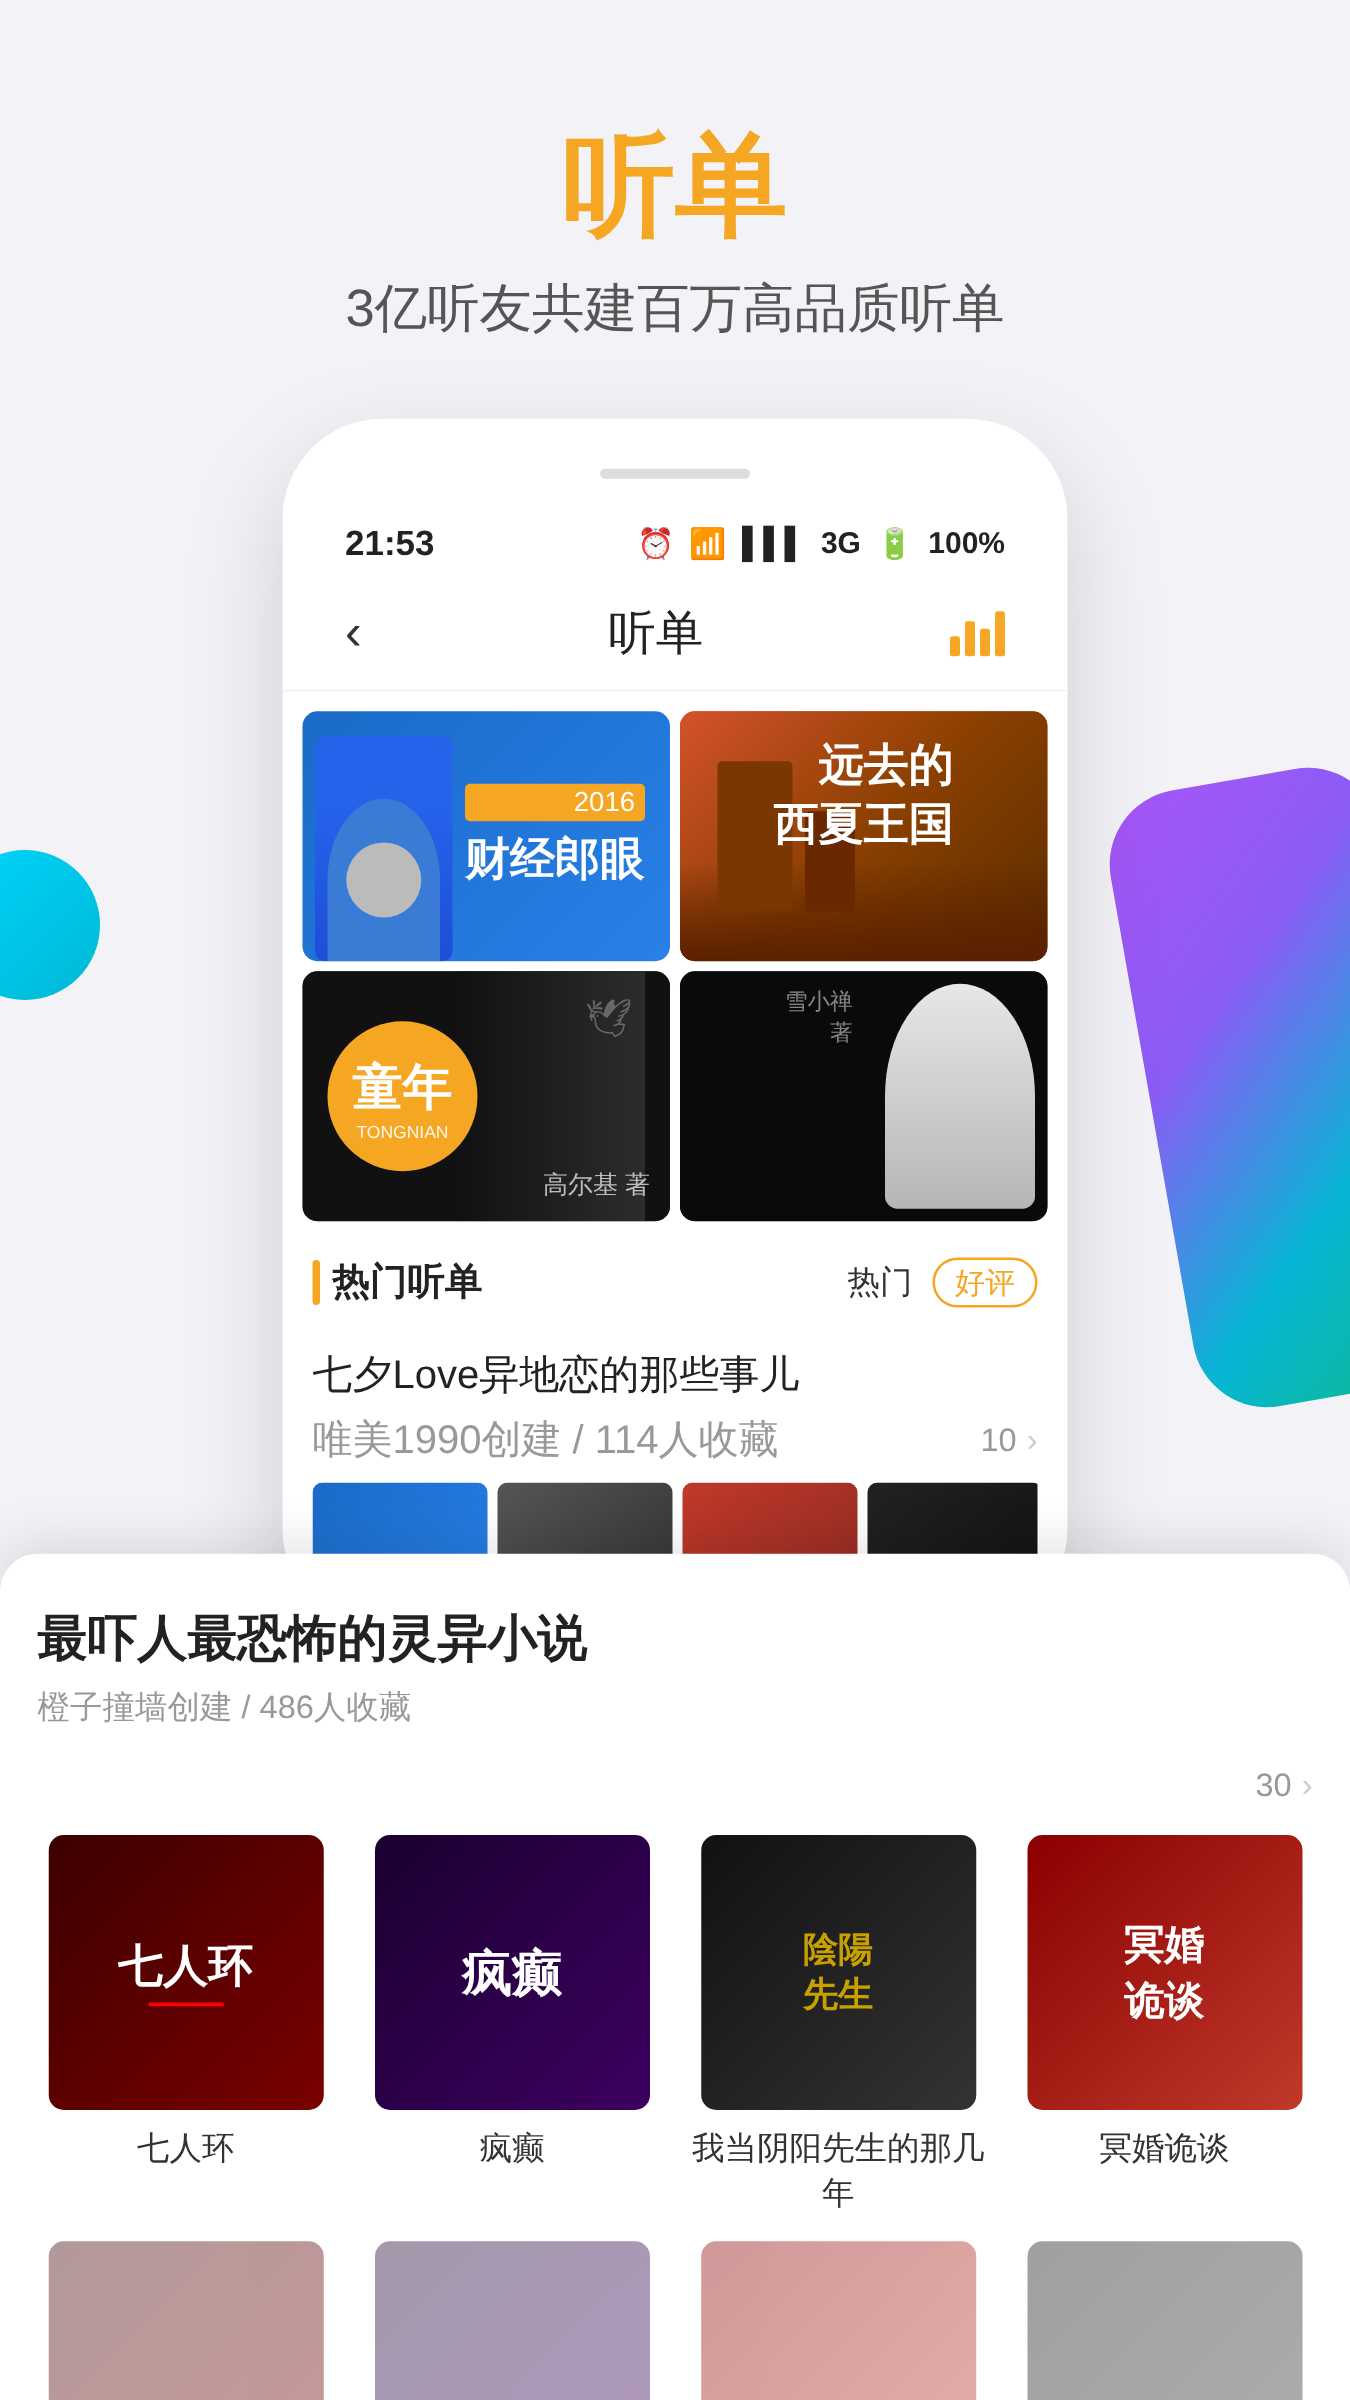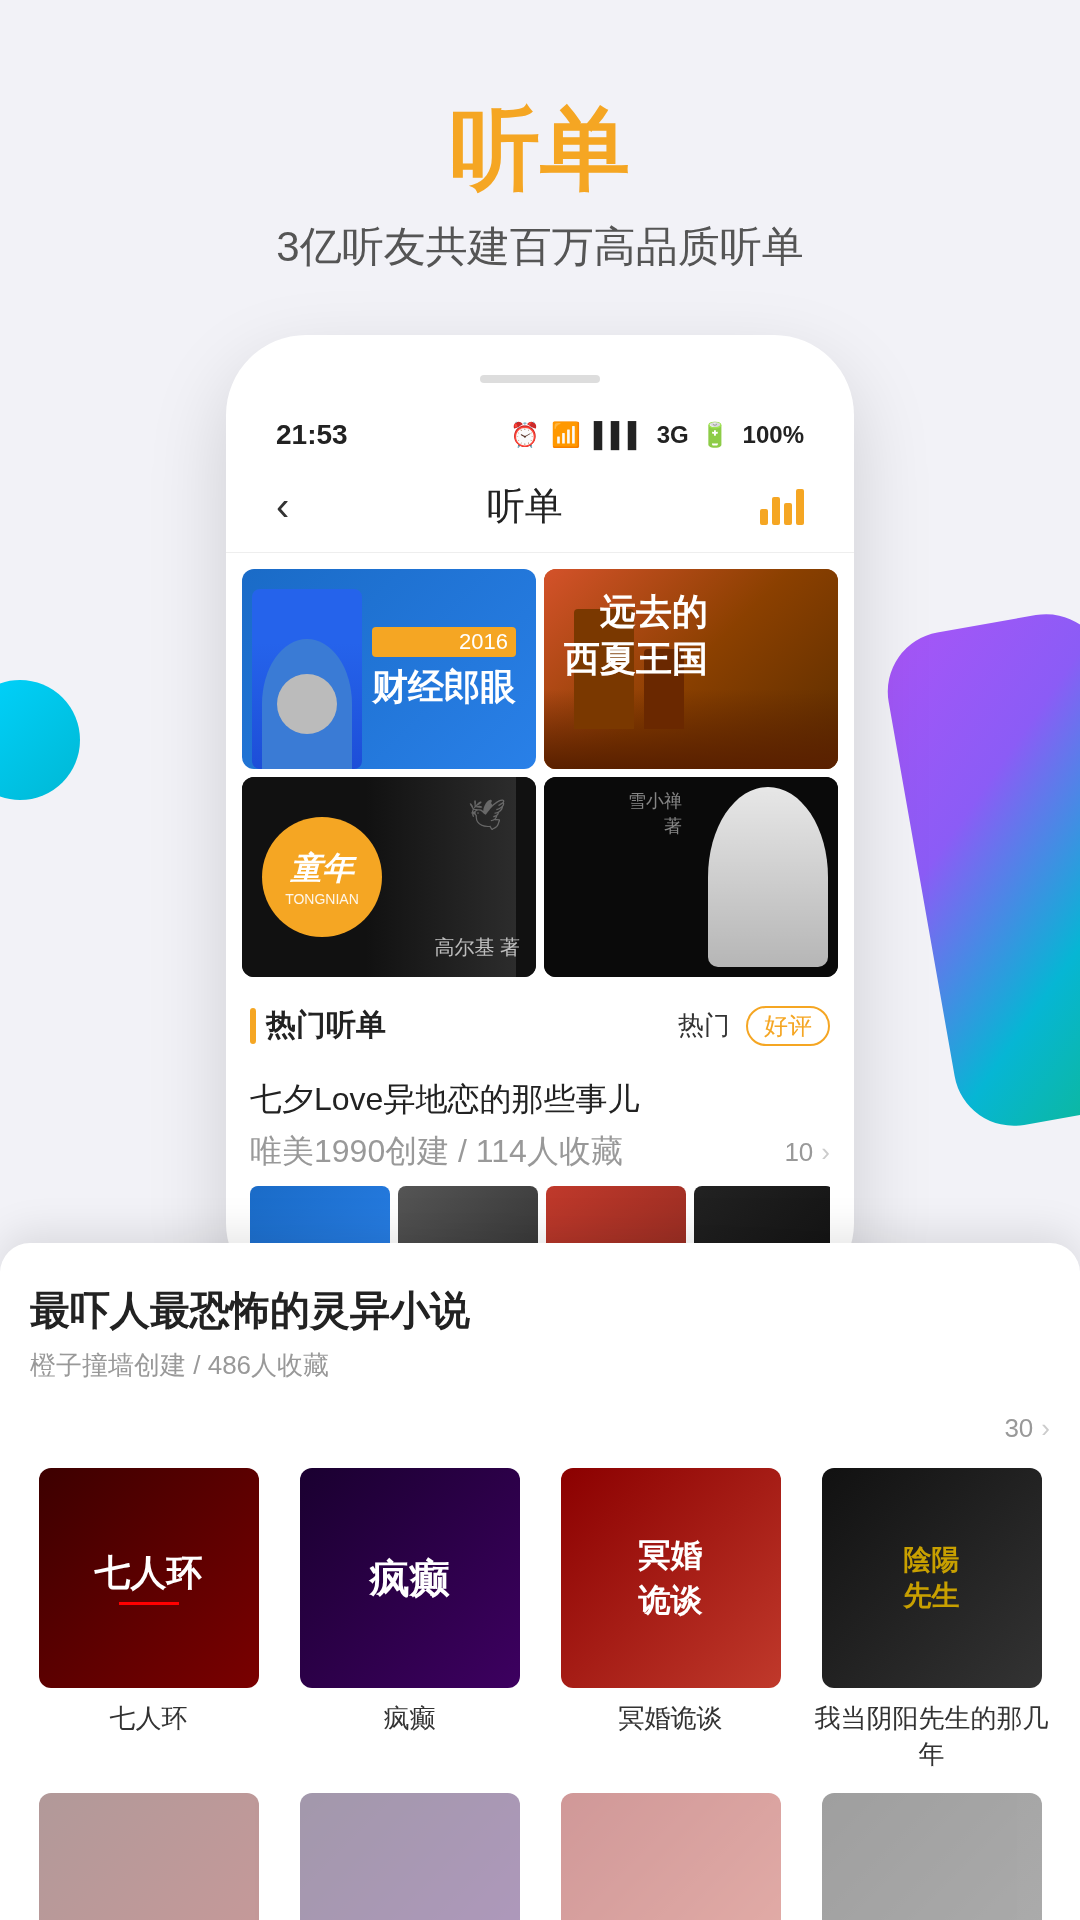--- a/index.html
+++ b/index.html
@@ -189,21 +189,21 @@
     
     .card-desert {
       background: linear-gradient(135deg, #c2440a, #8B4513);
       position: relative;
     }
     .card-desert-overlay {
       position: absolute;
       top: 0; left: 0; right: 0; bottom: 0;
       display: flex;
       align-items: flex-start;
-      justify-content: flex-start;
+      justify-content: center;
       padding: 20px;
     }
     .card-desert-text {
       color: white;
       text-align: right;
       font-size: 36px;
       font-weight: bold;
       line-height: 1.3;
     }
 
@@ -220,24 +220,23 @@
       width: 120px;
       height: 120px;
       background: #f5a623;
       border-radius: 50%;
       display: flex;
       flex-direction: column;
       align-items: center;
       justify-content: center;
     }
     .card-childhood-cn {
-      font-size: 32px;
+      font-size: 40px;
       font-weight: bold;
       color: white;
-      font-style: italic;
     }
     .card-childhood-en {
       font-size: 14px;
       color: rgba(255,255,255,0.9);
     }
     .card-childhood-author {
       position: absolute;
       bottom: 16px;
       right: 16px;
       font-size: 20px;
@@ -569,31 +568,31 @@
       </div>
       <span class="book-name">七人环</span>
     </div>
     <div class="book-list-item">
       <div class="book-cover cover-dark">
         <div style="font-size:40px;font-weight:bold;color:white;text-align:center;">疯癫</div>
       </div>
       <span class="book-name">疯癫</span>
     </div>
     <div class="book-list-item">
+      <div class="book-cover cover-black">
+        <div style="font-size:28px;font-weight:bold;color:#c8a000;text-align:center;line-height:1.3;">陰陽<br>先生</div>
+      </div>
+      <span class="book-name">我当阴阳先生的那几年</span>
+    </div>
+    <div class="book-list-item">
       <div class="book-cover cover-red">
         <div style="font-size:32px;font-weight:bold;color:white;text-align:center;line-height:1.4;">冥婚<br>诡谈</div>
       </div>
       <span class="book-name">冥婚诡谈</span>
     </div>
-    <div class="book-list-item">
-      <div class="book-cover cover-black">
-        <div style="font-size:28px;font-weight:bold;color:#c8a000;text-align:center;line-height:1.3;">陰陽<br>先生</div>
-      </div>
-      <span class="book-name">我当阴阳先生的那几年</span>
-    </div>
   </div>
 
   <div class="book-list-row" style="opacity:0.4;">
     <div class="book-list-item">
       <div class="book-cover cover-dark-red"></div>
     </div>
     <div class="book-list-item">
       <div class="book-cover cover-dark"></div>
     </div>
     <div class="book-list-item">

